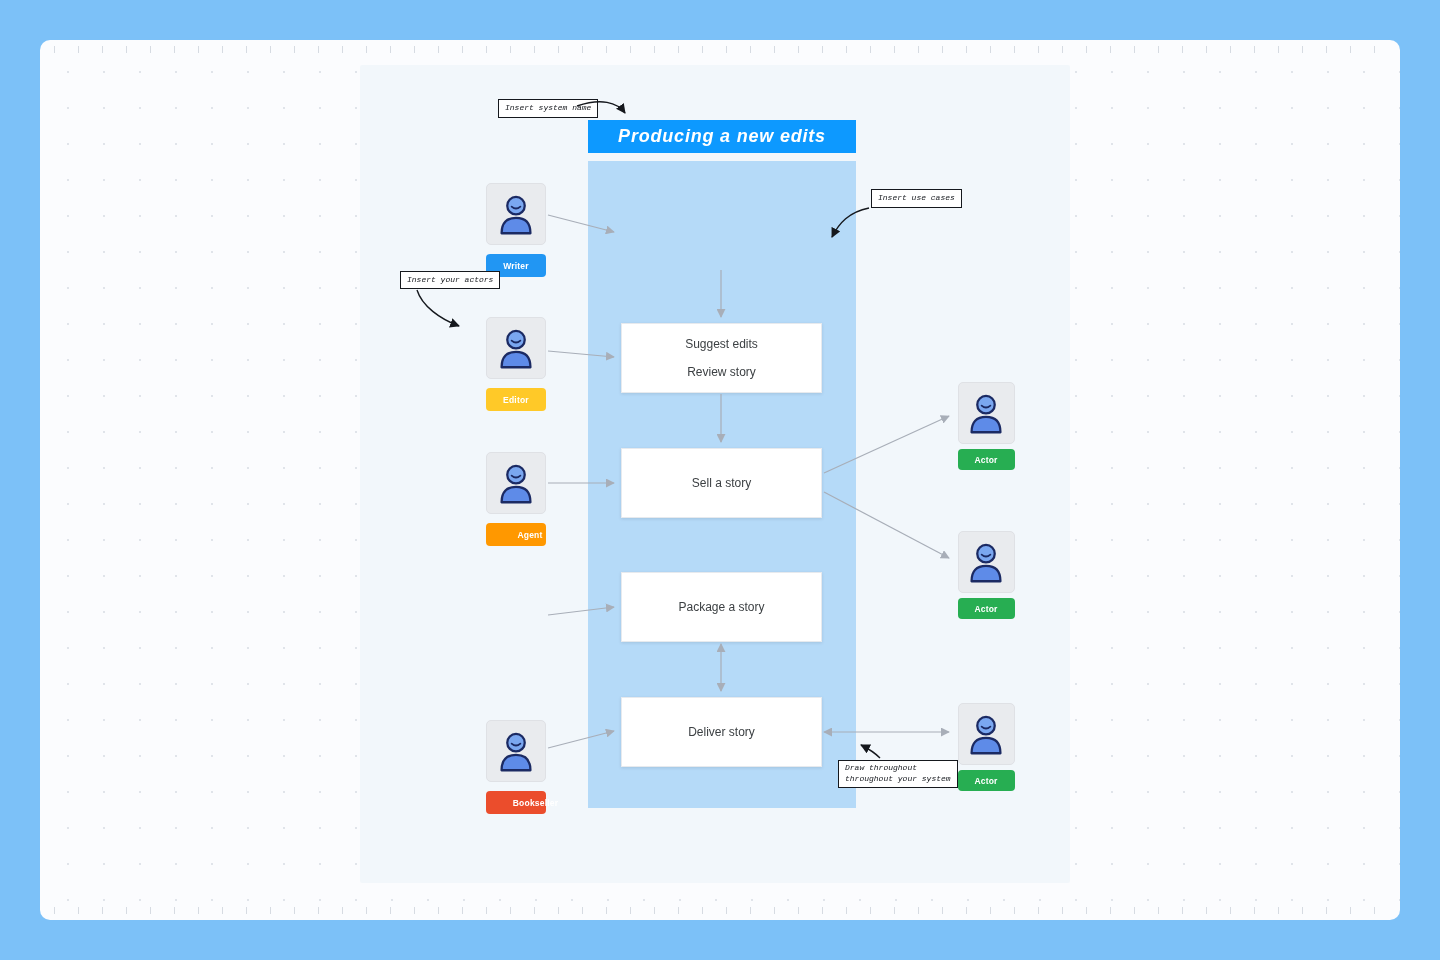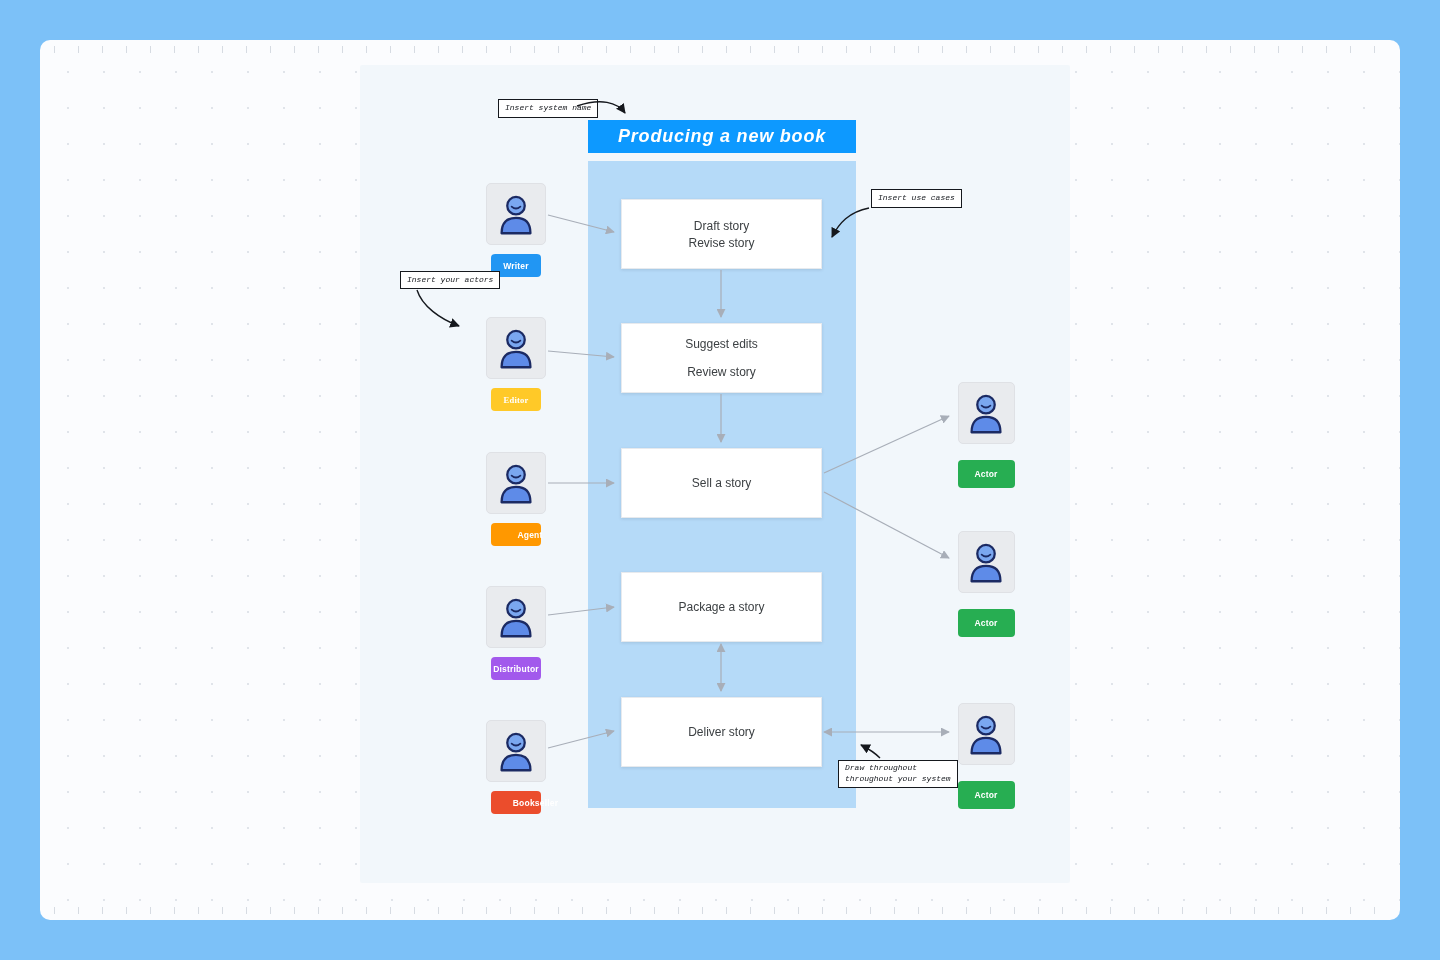--- a/index.html
+++ b/index.html
@@ -38,25 +38,25 @@
   }
   .uc.tight{gap:3px}
   .uc.spread{justify-content:space-evenly}
   .actor{width:60px;display:flex;flex-direction:column;align-items:center}
   .icon-box{
     width:60px;height:62px;background:#E9EBEE;border:1px solid #DFE1E5;border-radius:5px;
     display:flex;align-items:center;justify-content:center;
   }
   .actor.small .icon-box{width:57px;height:62px}
   .chip{
-    width:50px;height:23px;border-radius:4px;margin-top:9px;
+    width:60px;height:23px;border-radius:4px;margin-top:9px;
     display:flex;align-items:center;justify-content:center;
     color:#fff;font-size:8.5px;font-weight:bold;letter-spacing:.2px;
   }
-  .actor.small .chip{width:57px;height:28px;margin-top:16px}
+  .actor.small .chip{width:57px;height:21px;margin-top:5px}
   .callout{
     background:#fff;border:1px solid #15181D;color:#15181D;
     font-size:8px;font-style:italic;line-height:1.35;
     display:flex;flex-direction:column;justify-content:center;
     padding:2px 6px;white-space:nowrap;font-family:Liberation Mono, monospace;
   }
   #overlay{position:absolute;left:0;top:0;width:1440px;height:960px;pointer-events:none}
   svg.person{width:42px;height:44px;display:block}
 </style>
 </head>
@@ -72,27 +72,23 @@
   </defs>
 </svg>
 
 <div class="canvas">
 
   <div class="abs panel" style="background-color: rgb(242, 247, 251);"></div>
 
   <div class="abs boundary" style="background-color: rgb(181, 218, 248);"></div>
 
   <div class="abs title-bar" style="background-color: rgb(13, 153, 255);">
-    <span>Producing a new book</span>
-  </div>
-
-  <div class="abs uc tight" style="top:159px">
-    <span>Draft story</span>
-    <span>Revise story</span>
-  </div>
+    <span>Producing a new edits</span>
+  </div>
+
   <div class="abs uc spread" style="top:283px">
     <span>Suggest edits</span>
     <span>Review story</span>
   </div>
   <div class="abs uc" style="top:408px">
     <span>Sell a story</span>
   </div>
   <div class="abs uc" style="top:532px">
     <span>Package a story</span>
   </div>
@@ -109,42 +105,32 @@
     <div class="chip" style="background-color: rgb(33, 150, 243);">
         <span>Writer</span>
       </div>
   </div>
   <div class="abs actor" style="left:446px;top:277px">
     <div class="icon-box">
         <svg class="person" viewBox="0 0 48 50">
           <use href="#person"></use>
         </svg>
       </div>
-    <div class="chip" style="background-color: rgb(255, 201, 40); font-family: Liberation Serif, serif;">
+    <div class="chip" style="background-color: rgb(255, 201, 40);">
         <span>Editor</span>
       </div>
   </div>
   <div class="abs actor" style="left:446px;top:412px">
     <div class="icon-box">
         <svg class="person" viewBox="0 0 48 50">
           <use href="#person"></use>
         </svg>
       </div>
     <div class="chip" style="background-color: rgb(255, 152, 0); padding-left: 28px;">
         <span>Agent</span>
-      </div>
-  </div>
-  <div class="abs actor" style="left:446px;top:546px">
-    <div class="icon-box">
-        <svg class="person" viewBox="0 0 48 50">
-          <use href="#person"></use>
-        </svg>
-      </div>
-    <div class="chip" style="background-color: rgb(162, 89, 236);">
-        <span>Distributor</span>
       </div>
   </div>
   <div class="abs actor" style="left:446px;top:680px">
     <div class="icon-box">
         <svg class="person" viewBox="0 0 48 50">
           <use href="#person"></use>
         </svg>
       </div>
     <div class="chip" style="background-color: rgb(235, 77, 44); padding-left: 39px;">
         <span>Bookseller</span>

